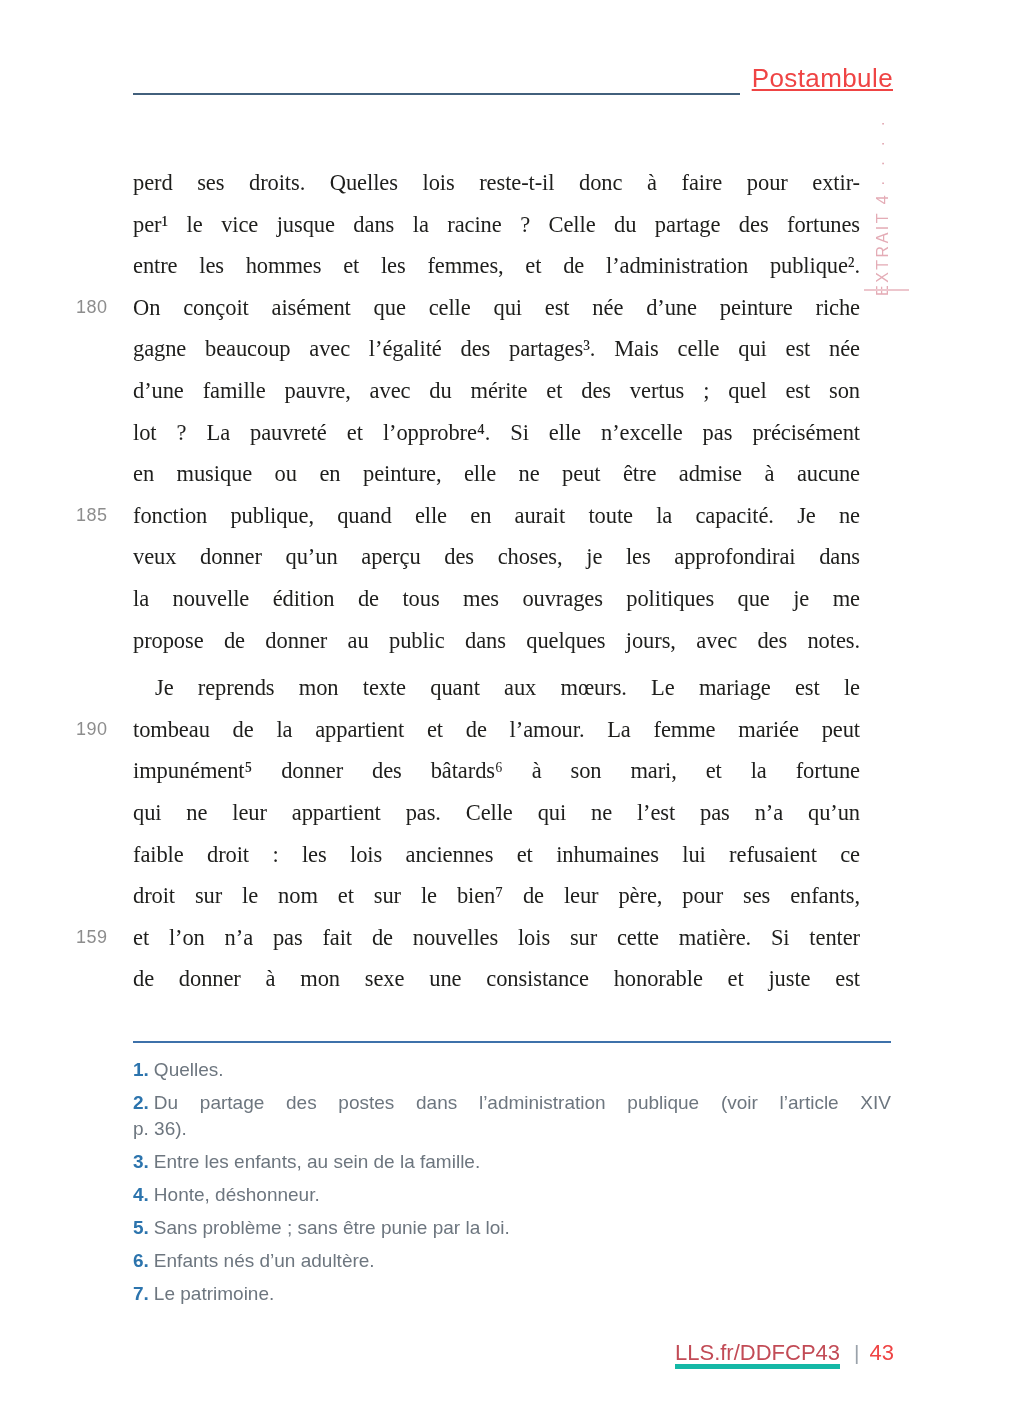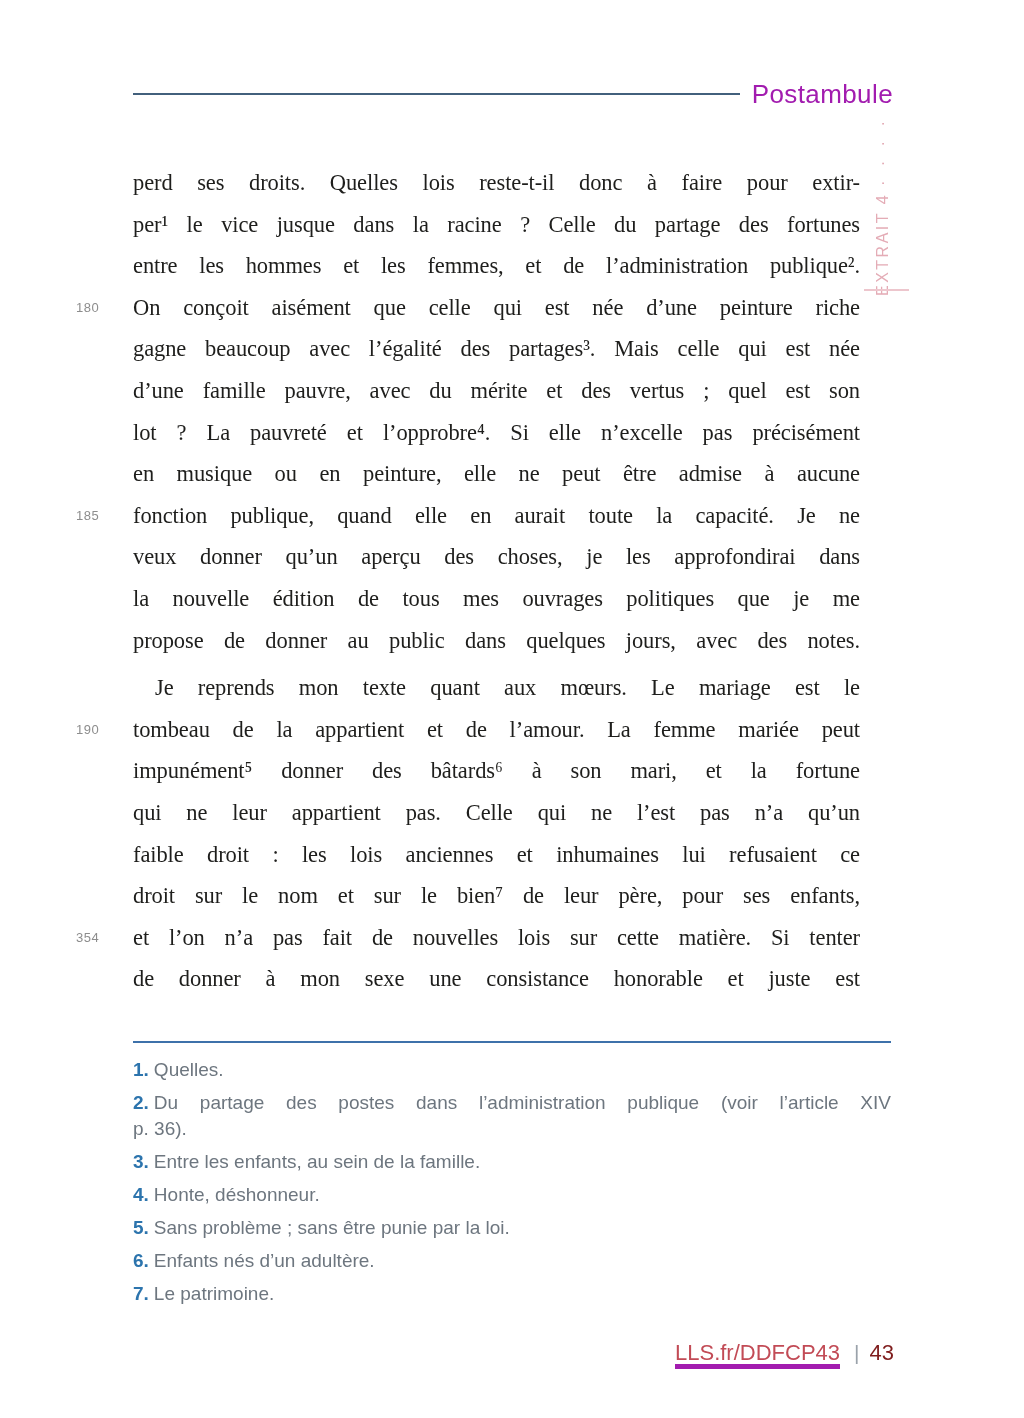--- a/index.html
+++ b/index.html
@@ -3,57 +3,57 @@
 <meta charset="utf-8">
 <style>
   html,body { margin:0; padding:0; background:#ffffff; }
   .page {
     position:relative; width:1024px; height:1418px; background:#ffffff;
     overflow:hidden; font-family:"Liberation Sans", sans-serif;
   }
 
   
   .header-rule { position:absolute; left:133px; top:93px; width:607px; height:2px; background:#42607c; }
-  .header-title { position:absolute; top:79px; right:131px; font-size:26px; color:#a21caf; letter-spacing:0.4px; }
+  .header-title { position:absolute; top:63px; right:131px; font-size:26px; color:#ef4444; letter-spacing:0.4px;text-decoration:underline; }
 
   
   .extrait {
     position:absolute; left:874px; top:160px; height:136px;
     writing-mode:vertical-rl; transform:rotate(180deg);
     color:#e4acb6; font-size:16px; letter-spacing:2.5px; white-space:nowrap;
   }
   .extrait .dots { letter-spacing:5px; }
   .extrait-rule { position:absolute; left:864px; top:289px; width:45px; height:2px; background:#edc6cd; }
 
   
   .body-text {
     position:absolute; left:133px; top:162px; width:727px;
     font-family:"Liberation Serif","DejaVu Serif", serif;
     font-size:22.5px; color:#1e1e1c; letter-spacing:-0.1px;
   }
   .line { position:relative; line-height:41.6px; height:41.6px; text-align:justify; text-align-last:justify; overflow:visible; }
   .line.pstart { margin-top:6px; padding-left:22px; }
   .lnum {
     position:absolute; left:-57px; top:0; width:40px; text-align:right;
-    font-family:"Liberation Sans", sans-serif; font-size:13px; color:#8d8d8d;
+    font-family:"Liberation Sans", sans-serif; font-size:18px; color:#8d8d8d;
     line-height:41.6px; letter-spacing:0.5px;
   }
 
   
   .fn-rule { position:absolute; left:133px; top:1041px; width:758px; height:2px; background:#3d71aa; }
   .footnotes { position:absolute; left:133px; top:1057px; width:758px; font-size:19px; color:#6d767f; }
   .note { position:relative; line-height:26px; margin-bottom:7px; }
   .note-just { text-align:justify; text-align-last:justify; }
   .fn-num { color:#2c74ad; font-weight:bold; padding-right:5px; }
 
   
   .footer { position:absolute; top:1340px; right:130px; display:flex; align-items:baseline; font-size:22px; }
-  .footer-link { color:#c24b56; border-bottom:5px solid #a21caf; padding-bottom:0; line-height:1.05; text-decoration:none;margin-left:20px; }
+  .footer-link { color:#c24b56; border-bottom:5px solid #14b8a6; padding-bottom:0; line-height:1.05; text-decoration:none;margin-left:20px; }
   .footer-sep { margin:0 10px 0 14px; color:#9aa2aa; font-size:21px; }
-  .footer-page { color:#7f1d1d; }
+  .footer-page { color:#ef4444; }
 </style>
 </head>
 <body>
 
 <div class="page">
 
   <div class="header-rule"></div>
   <div class="header-title">Postambule</div>
 
   <div class="extrait">
@@ -75,21 +75,21 @@
     <div class="line"><span class="lnum">185</span><span>fonction publique, quand elle en aurait toute la capacité. Je ne</span></div>
     <div class="line"><span>veux donner qu’un aperçu des choses, je les approfondirai dans</span></div>
     <div class="line"><span>la nouvelle édition de tous mes ouvrages politiques que je me</span></div>
     <div class="line"><span>propose de donner au public dans quelques jours, avec des notes.</span></div>
     <div class="line pstart"><span>Je reprends mon texte quant aux mœurs. Le mariage est le</span></div>
     <div class="line"><span class="lnum">190</span><span>tombeau de la appartient et de l’amour. La femme mariée peut</span></div>
     <div class="line"><span>impunément⁵ donner des bâtards⁶ à son mari, et la fortune</span></div>
     <div class="line"><span>qui ne leur appartient pas. Celle qui ne l’est pas n’a qu’un</span></div>
     <div class="line"><span>faible droit : les lois anciennes et inhumaines lui refusaient ce</span></div>
     <div class="line"><span>droit sur le nom et sur le bien⁷ de leur père, pour ses enfants,</span></div>
-    <div class="line"><span class="lnum">354</span><span>et l’on n’a pas fait de nouvelles lois sur cette matière. Si tenter</span></div>
+    <div class="line"><span class="lnum">159</span><span>et l’on n’a pas fait de nouvelles lois sur cette matière. Si tenter</span></div>
     <div class="line"><span>de donner à mon sexe une consistance honorable et juste est</span></div>
   </div>
 
   <div class="fn-rule"></div>
 
   <div class="footnotes">
     <div class="note">
       <span class="fn-num">1.</span><span>Quelles.</span>
     </div>
     <div class="note">

